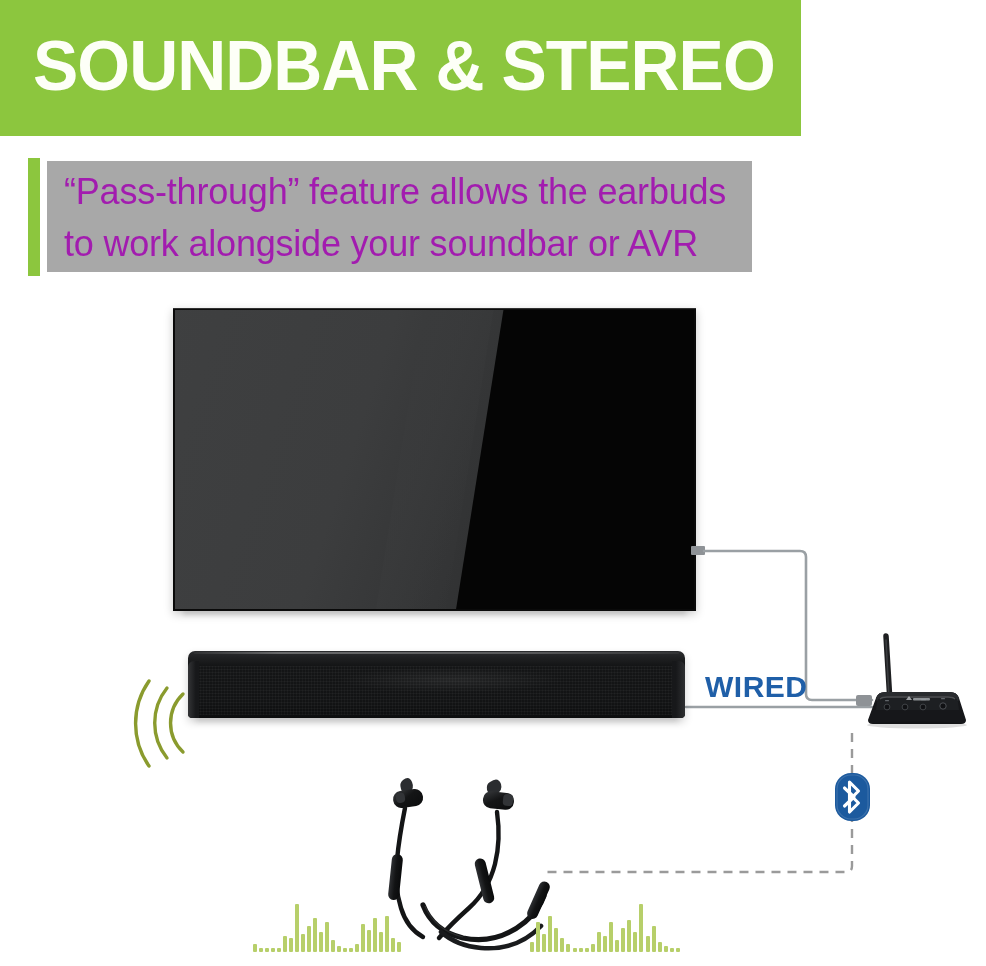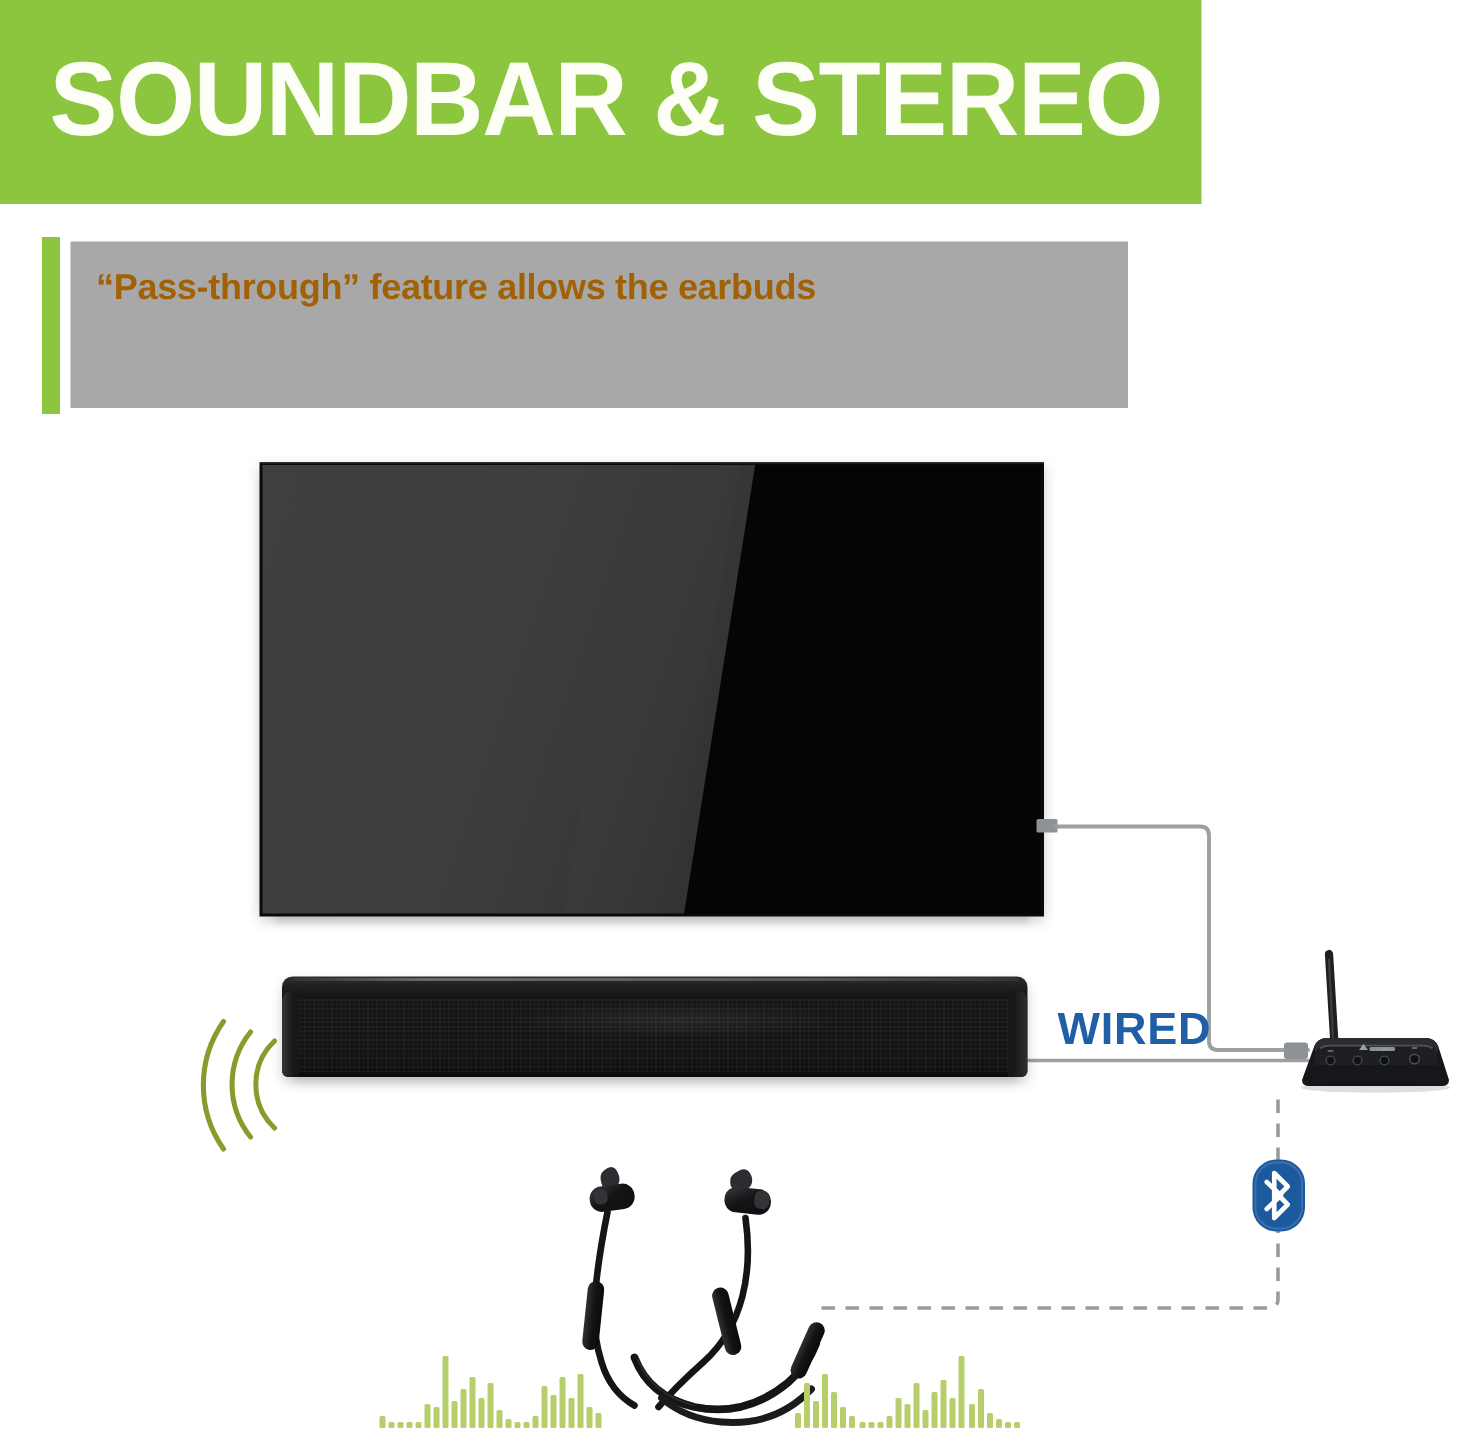--- a/index.html
+++ b/index.html
@@ -58,23 +58,23 @@
     top: 161px;
     width: 705px;
     height: 111px;
     background: #a8a8a8;
   }
   #subtitle-text {
     position: absolute;
     left: 64px;
     top: 166px;
     width: 680px;
-    font-size: 24px;
-    font-weight: bold;
-    color: #a16207;
+    font-size: 36px;
+    font-weight: normal;
+    color: #a21caf;
     line-height: 52px;
     letter-spacing: -0.2px;
   }
   #subtitle-text .line { display: block; white-space: nowrap; }
 
   
   #tv {
     position: absolute;
     left: 173px;
     top: 308px;
@@ -269,20 +269,21 @@
 
 <div id="page">
 
   <div id="header-banner"></div>
   <div id="header-title">SOUNDBAR &amp; STEREO</div>
 
   <div id="subtitle-accent"></div>
   <div id="subtitle-box"></div>
   <div id="subtitle-text">
     <span class="line">“Pass-through” feature allows the earbuds</span>
+    <span class="line">to work alongside your soundbar or AVR</span>
   </div>
 
   <div id="tv-base-shadow"></div>
   <div id="tv">
     <div id="tv-screen">
       <div id="tv-gloss"></div>
       <div id="tv-gloss-soft"></div>
     </div>
     <div id="tv-bezel-hl"></div>
   </div>

